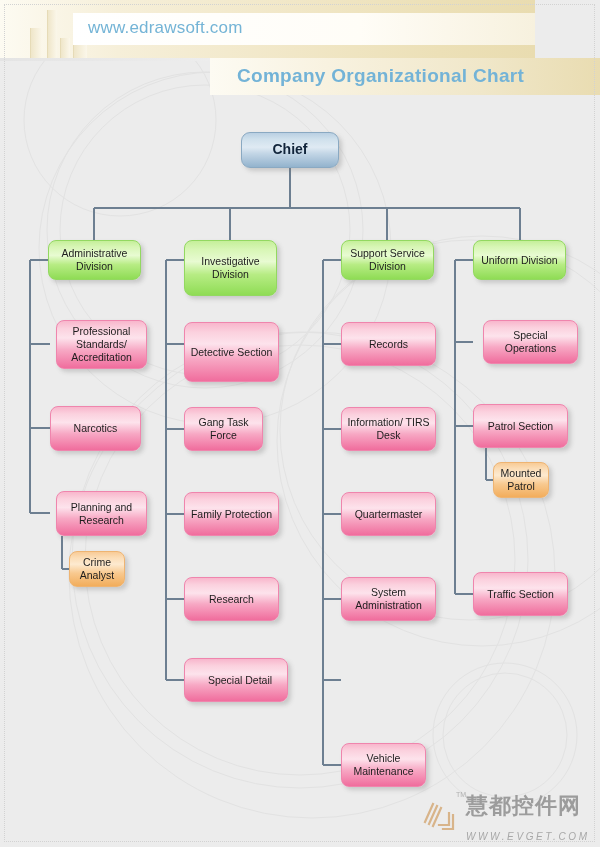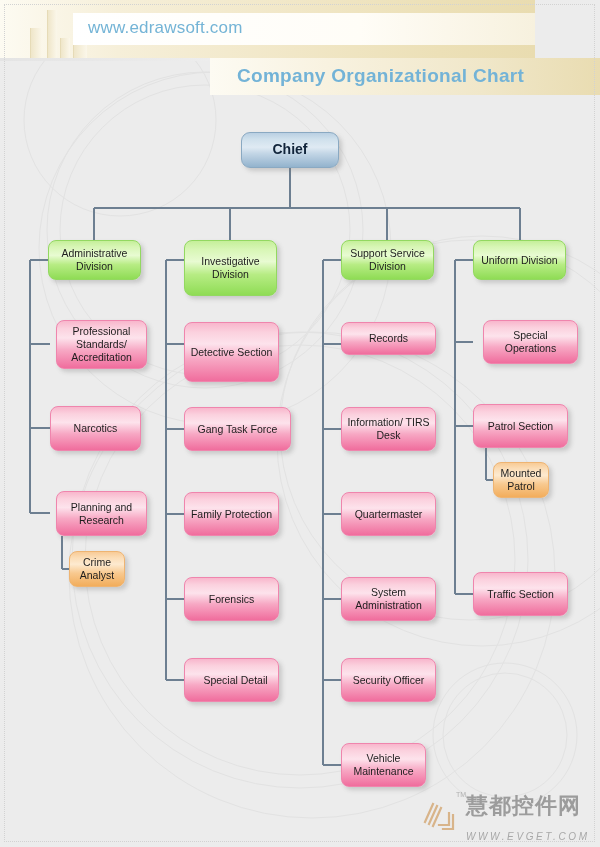--- a/index.html
+++ b/index.html
@@ -313,47 +313,44 @@
   <div class="node node-pink" style="left:56px; top:491px; width:91px; height:45px;">
     <span>Planning and Research</span>
   </div>
   <div class="node node-orange" style="left:69px; top:551px; width:56px; height:36px;">
     <span>Crime Analyst</span>
   </div>
 
   <div class="node node-pink" style="left:184px; top:322px; width:95px; height:60px;">
     <span>Detective Section</span>
   </div>
-  <div class="node node-pink" style="left:184px; top:407px; width:107px; height:44px;justify-content:center;">
+  <div class="node node-pink" style="left:184px; top:407px; width:79px; height:44px;justify-content:center;">
     <span>Gang Task Force</span>
   </div>
   <div class="node node-pink" style="left:184px; top:492px; width:95px; height:44px;">
     <span>Family Protection</span>
   </div>
   <div class="node node-pink" style="left:184px; top:577px; width:95px; height:44px;">
-    <span>Forensics</span>
-  </div>
-  <div class="node node-pink" style="left:184px; top:658px; width:95px; height:44px;padding-left:12px;">
+    <span>Research</span>
+  </div>
+  <div class="node node-pink" style="left:184px; top:658px; width:104px; height:44px;padding-left:12px;">
     <span>Special Detail</span>
   </div>
 
-  <div class="node node-pink" style="left:341px; top:322px; width:95px; height:33px;">
+  <div class="node node-pink" style="left:341px; top:322px; width:95px; height:44px;">
     <span>Records</span>
   </div>
   <div class="node node-pink" style="left:341px; top:407px; width:95px; height:44px;">
     <span>Information/ TIRS Desk</span>
   </div>
   <div class="node node-pink" style="left:341px; top:492px; width:95px; height:44px;">
     <span>Quartermaster</span>
   </div>
   <div class="node node-pink" style="left:341px; top:577px; width:95px; height:44px;">
     <span>System Administration</span>
-  </div>
-  <div class="node node-pink" style="left:341px; top:658px; width:95px; height:44px;">
-    <span>Security Officer</span>
   </div>
   <div class="node node-pink" style="left:341px; top:743px; width:85px; height:44px;">
     <span>Vehicle Maintenance</span>
   </div>
 
   <div class="node node-pink" style="left:473px; top:320px; width:95px; height:44px;margin-left:10px;">
     <span>Special Operations</span>
   </div>
   <div class="node node-pink" style="left:473px; top:404px; width:95px; height:44px;">
     <span>Patrol Section</span>

